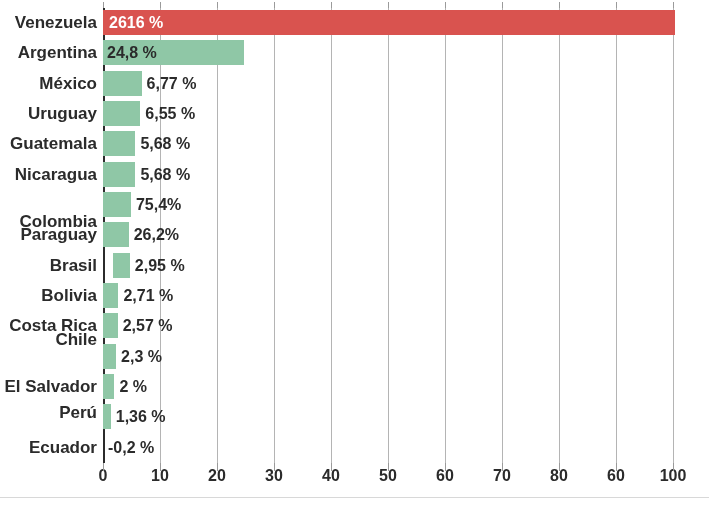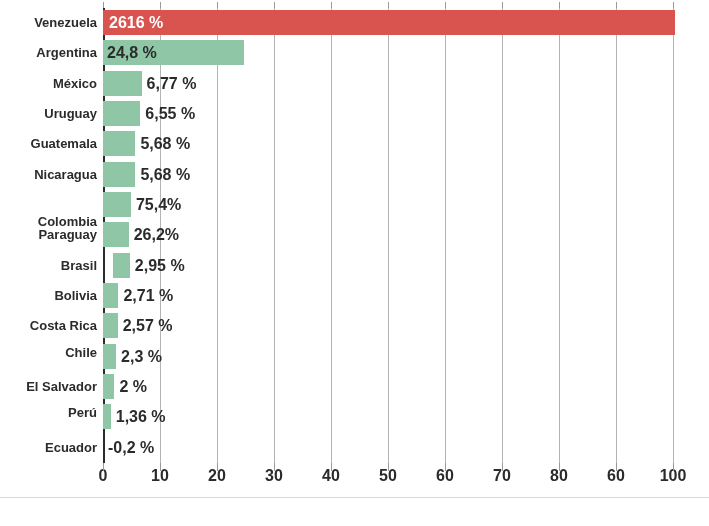--- a/index.html
+++ b/index.html
@@ -63,21 +63,21 @@
   .value-label.inside{color:#ffffff;left:6px;}
 
   
   .cat-labels{
     position:absolute;
     left:0;top:8px;width:97px;height:455px;
   }
   .cat-label{
     position:absolute;right:0;
     height:30.33px;line-height:30.33px;
-    font-size:13px;font-weight:bold;
+    font-size:17px;font-weight:bold;
     color:#2b2b2b;
     text-align:right;white-space:nowrap;
   }
 
   
   .xaxis{
     position:absolute;
     left:103px;top:463px;width:580px;height:30px;
   }
   .xtick-label{
@@ -105,21 +105,21 @@
       <div class="cat-label" style="top: 30.3333px;">Argentina</div>
       <div class="cat-label" style="top: 60.6667px;">México</div>
       <div class="cat-label" style="top: 91px;">Uruguay</div>
       <div class="cat-label" style="top: 121.333px;">Guatemala</div>
       <div class="cat-label" style="top: 151.667px;">Nicaragua</div>
       <div class="cat-label" style="top: 182px; margin-top: 17px;">Colombia</div>
       <div class="cat-label" style="top: 212.333px;">Paraguay</div>
       <div class="cat-label" style="top: 242.667px;">Brasil</div>
       <div class="cat-label" style="top: 303.333px;">Costa Rica</div>
       <div class="cat-label" style="top: 273px;">Bolivia</div>
-      <div class="cat-label" style="top: 330px; text-align: center;">Chile</div>
+      <div class="cat-label" style="top: 317px; text-align: center;">Chile</div>
       <div class="cat-label" style="top: 364px;">El Salvador</div>
       <div class="cat-label" style="top: 390px;">Perú</div>
       <div class="cat-label" style="top: 424.667px;">Ecuador</div>
     </div>
 
   <div class="plot">
     <div class="gridlines">
         <div class="gridline zero" style="left: 0px;"></div>
         <div class="tickmark" style="left: 0px;"></div>
         <div class="gridline" style="left: 57px;"></div>

